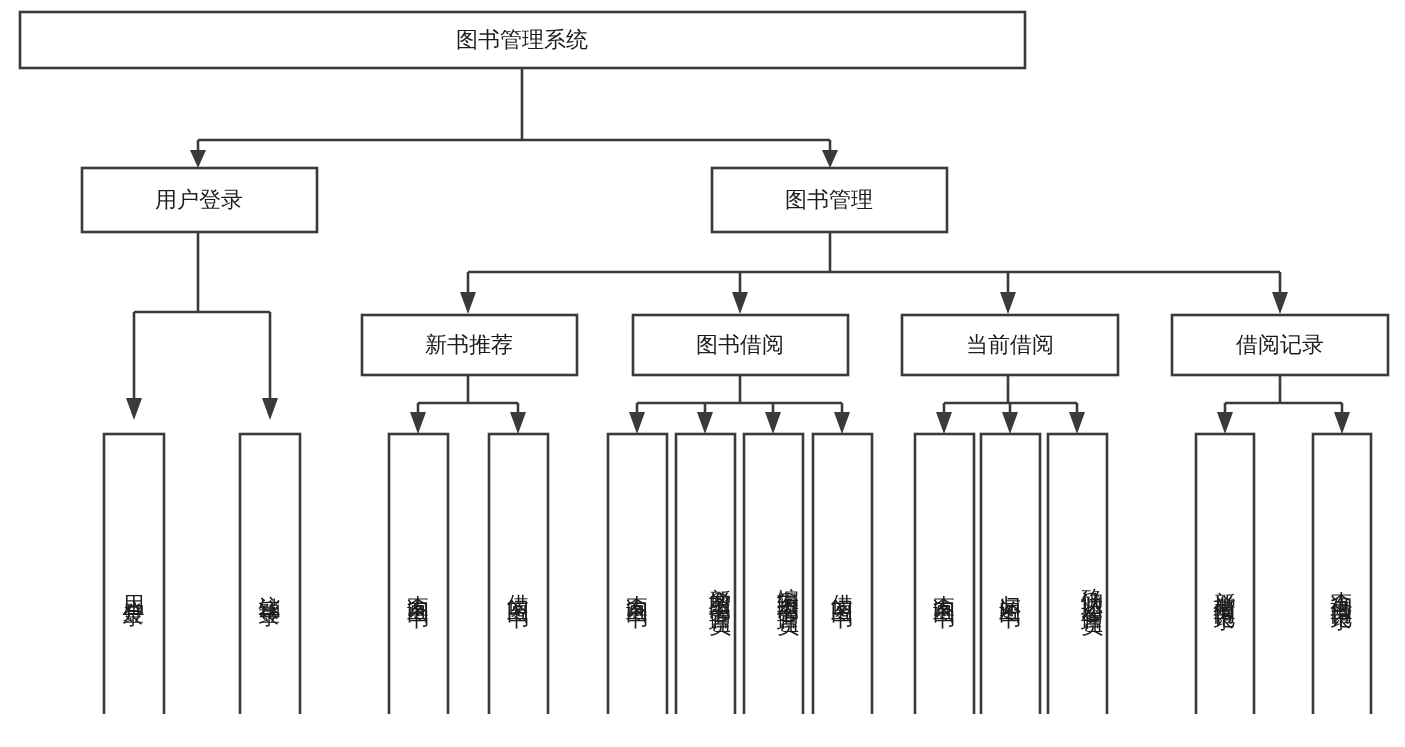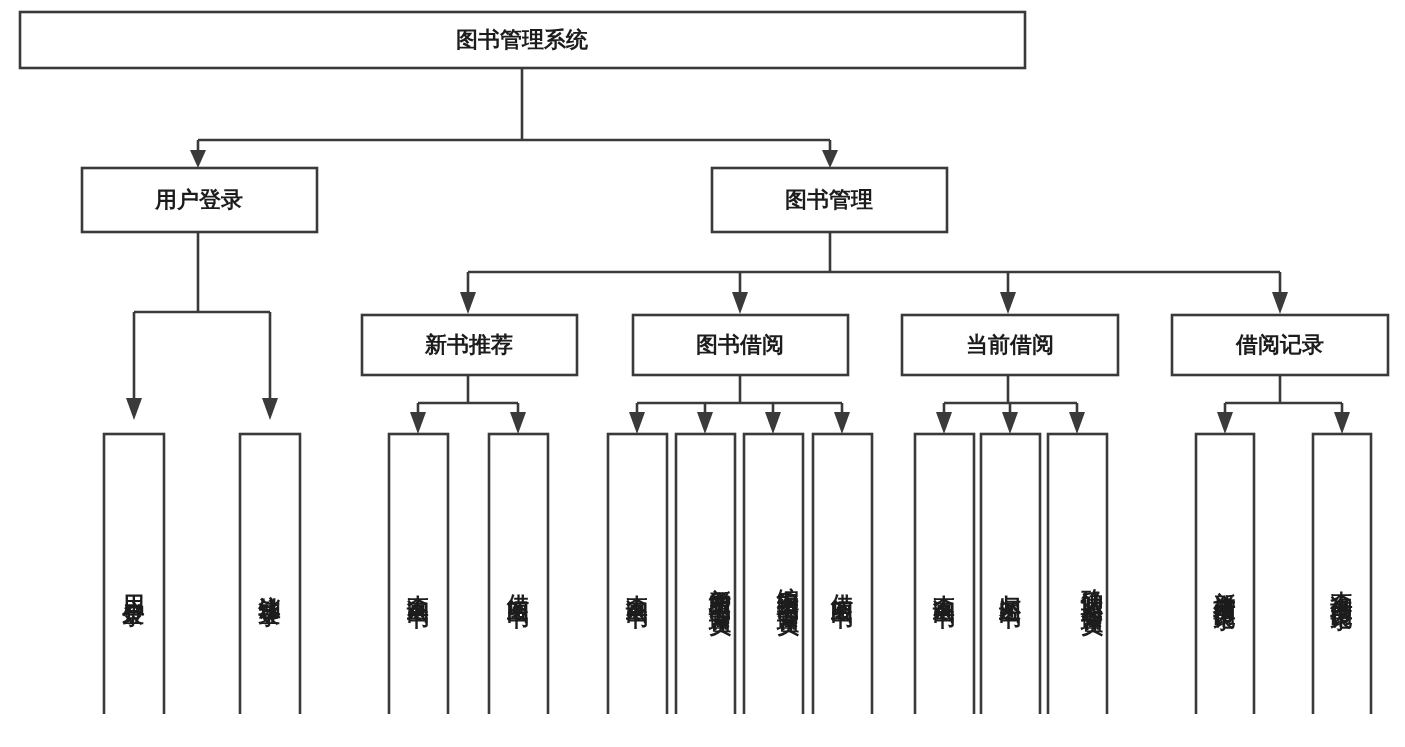--- a/index.html
+++ b/index.html
@@ -9,21 +9,20 @@
   }
   body {
     font-family: "Liberation Sans", "DejaVu Sans", sans-serif;
   }
   #diagram-root {
     position: relative;
     width: 1405px;
     height: 714px;
     background: #ffffff;
     overflow: hidden;
-    font-weight: bold;
   }
   svg#tree-svg {
     position: absolute;
     left: 0;
     top: 0;
     width: 1405px;
     height: 747px;
     display: block;
   }
   .node-box {

